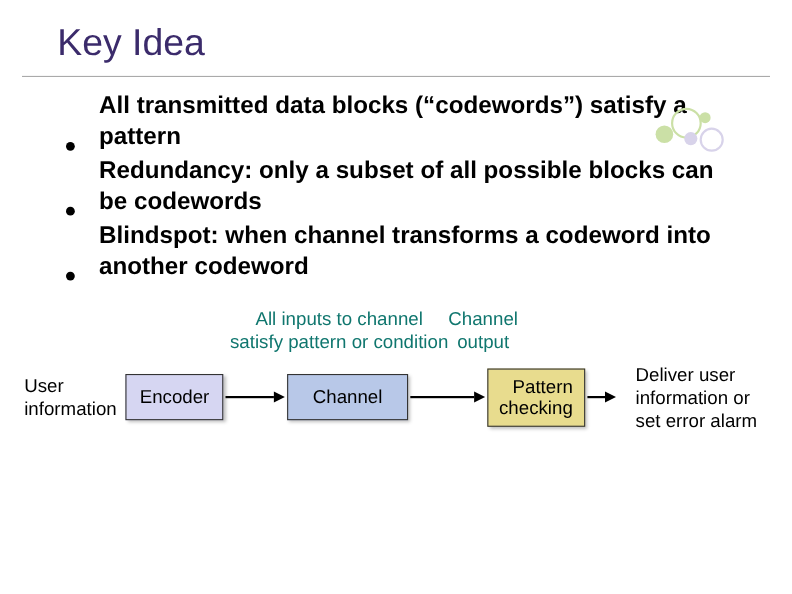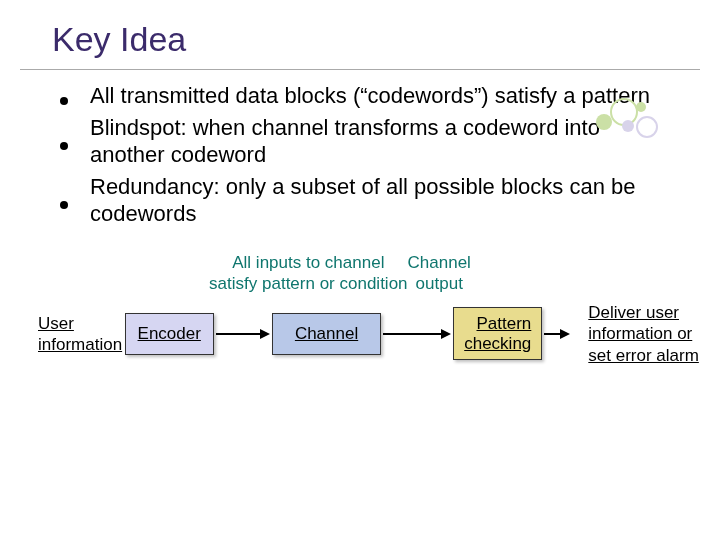--- a/index.html
+++ b/index.html
@@ -21,22 +21,23 @@
   .rule {
     height: 1px;
     background: #aaa;
     margin: 4px 20px 12px 20px;
   }
   .bullets {
     padding: 0 40px 0 60px;
   }
   .bullet-row {
     display: flex;
-    align-items: center;
+    align-items: flex-end;
     margin-bottom: 4px;
+    font-weight: bold;
   }
   .bullet-dot {
     width: 8px;
     height: 8px;
     background: #000;
     border-radius: 50%;
     margin-top: 10px;
     margin-right: 22px;
     flex-shrink: 0;
   }
@@ -53,22 +54,21 @@
     text-align: center;
     color: #0f766e;
   }
   .mid-labels > div {
     line-height: 1.25;
   }
   .flow {
     display: flex;
     align-items: center;
     margin-top: 8px;
-    padding-left: 38px;
-    text-decoration: underline;
+    padding-left: 22px;
   }
   .flow-label {
     font-size: 17px;
     line-height: 1.25;
     color: #000;
   }
   .flow-label.left { width: 92px; text-align: left; }
   .flow-label.right { width: 140px; text-align: left; margin-left: 16px;}
   .box {
     border: 1px solid #333;
@@ -123,25 +123,25 @@
 <div class="title">Key Idea</div>
 <div class="rule"></div>
 
 <div class="bullets">
   <div class="bullet-row">
     <span class="bullet-dot"></span>
     <span class="bullet-text">All transmitted data blocks (“codewords”) satisfy a pattern</span>
   </div>
   <div class="bullet-row">
     <span class="bullet-dot"></span>
-    <span class="bullet-text">Blindspot:  when channel transforms a codeword into another codeword</span>
+    <span class="bullet-text">Redundancy: only a subset of all possible blocks can be codewords</span>
   </div>
   <div class="bullet-row">
     <span class="bullet-dot"></span>
-    <span class="bullet-text">Redundancy: only a subset of all possible blocks can be codewords</span>
+    <span class="bullet-text">Blindspot:  when channel transforms a codeword into another codeword</span>
   </div>
 </div>
 
 <div class="mid-labels">
   <div style="white-space:pre-line; margin-left:-40px;">All inputs to channel
 satisfy pattern or condition</div>
   <div style="white-space:pre-line;">Channel
 output</div>
 </div>
 

